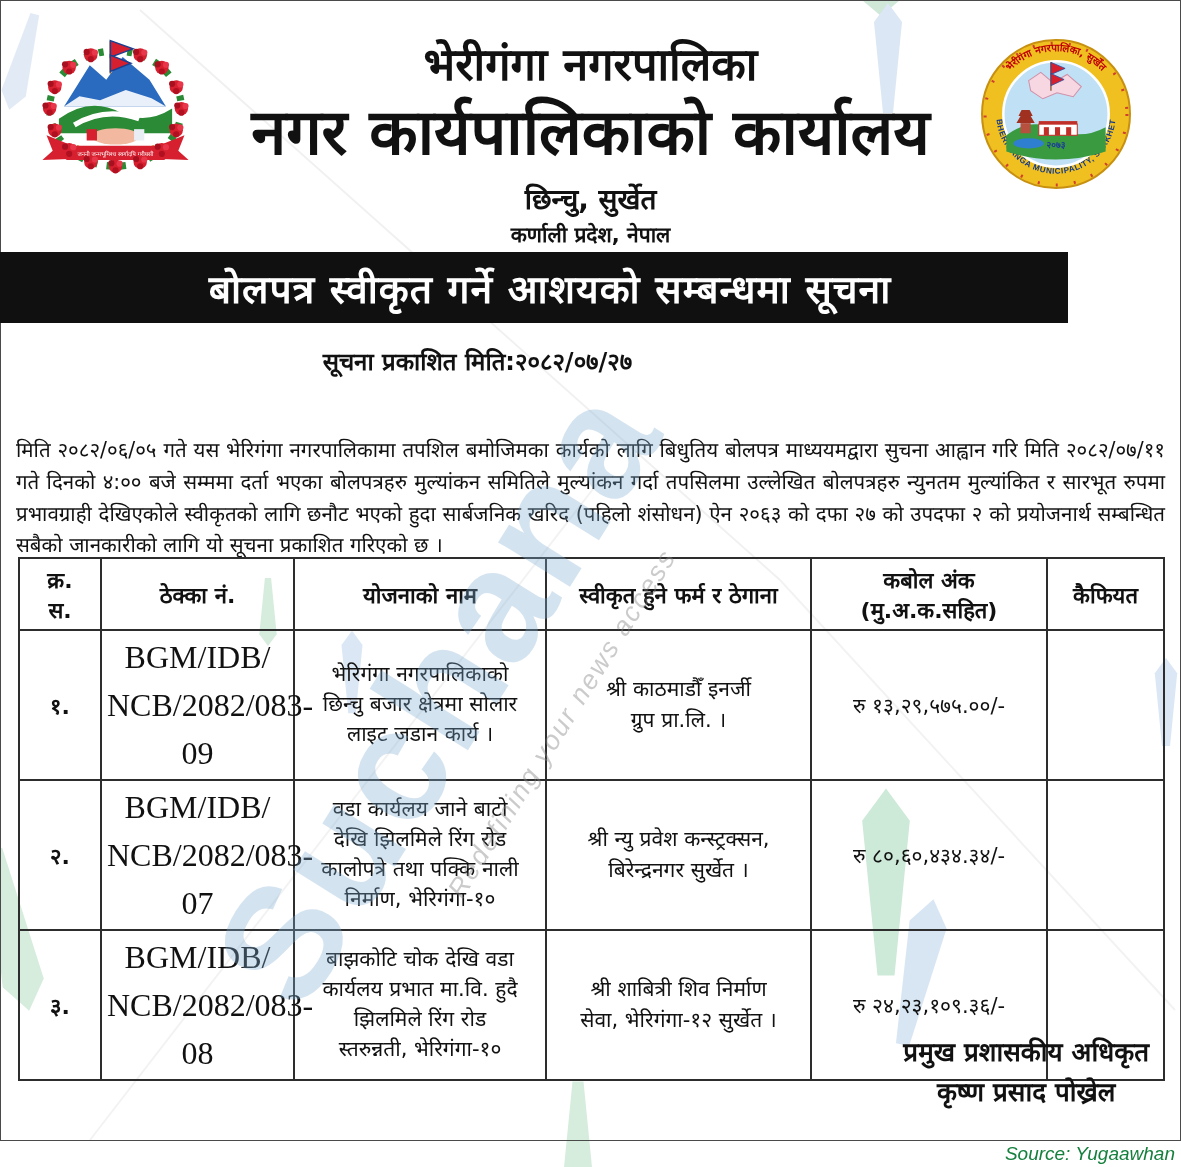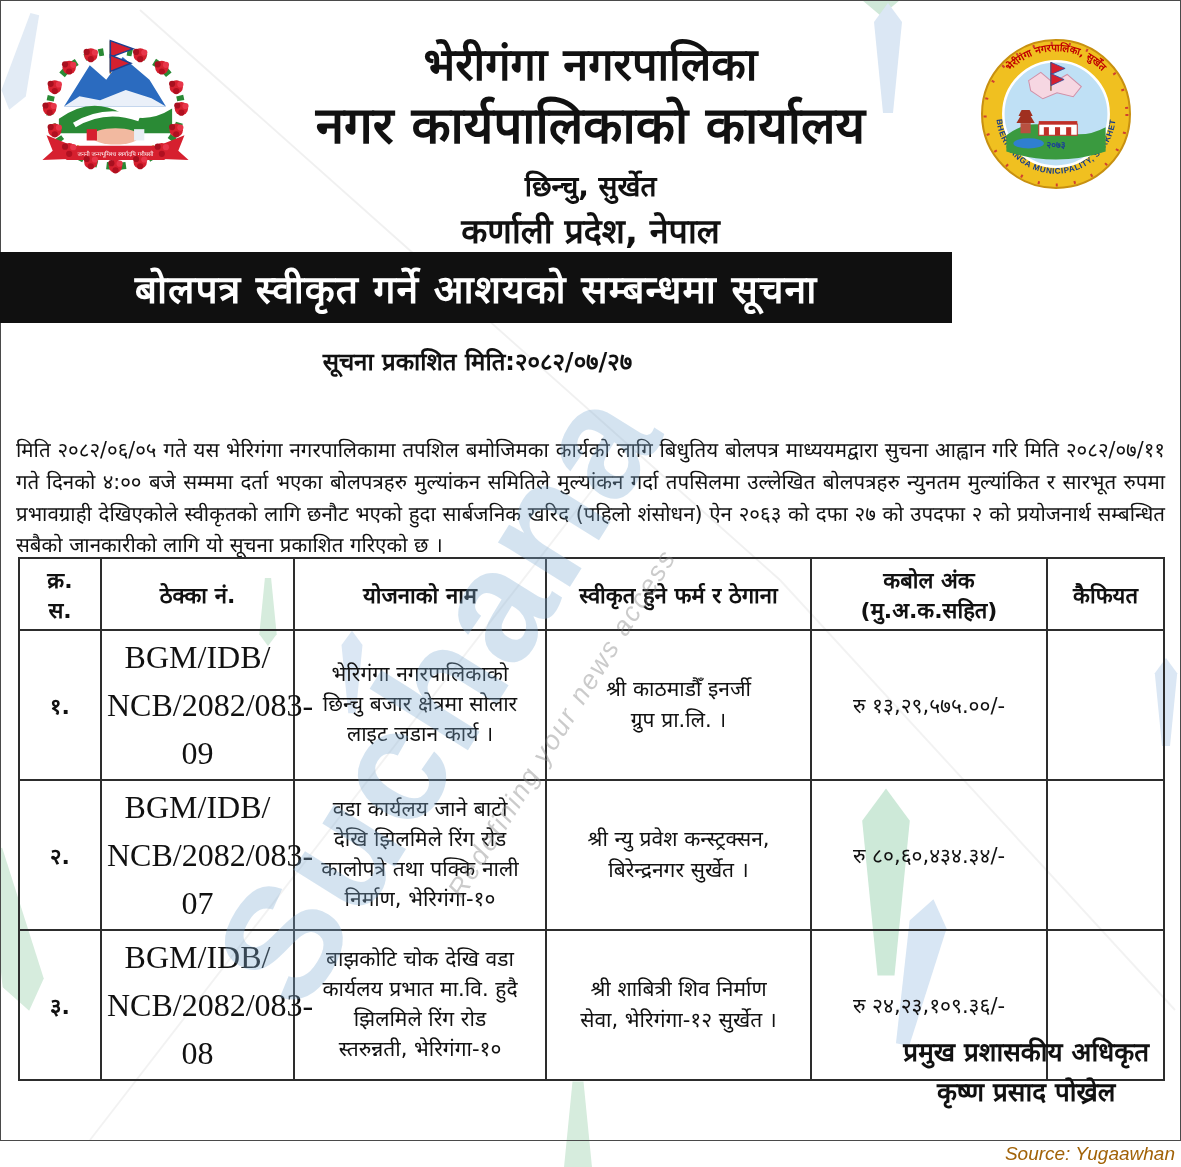--- a/index.html
+++ b/index.html
@@ -12,28 +12,29 @@
     position:absolute; left:0; top:0; width:1181px; height:1141px;
     border:1px solid #4a4a4a; box-sizing:border-box; pointer-events:none;
   }
   
   .wm-under { position:absolute; left:0; top:0; width:1181px; height:1167px; z-index:0; pointer-events:none; }
   
   .emblem-left { position:absolute; left:28px; top:36px; width:175px; height:140px; z-index:1; }
   .seal-right  { position:absolute; left:980px; top:38px; width:152px; height:152px; z-index:1; }
   .head-titles { position:absolute; left:190px; right:190px; top:40px; text-align:center; z-index:1; }
   .muni-name   { font-size:45px; font-weight:bold; line-height:1.1; }
-  .office-name { font-size:51px; font-weight:bold; line-height:1.1; margin-top:8px; }
+  .office-name { font-size:63px; font-weight:bold; line-height:1.1; margin-top:8px; }
   .addr1 { font-size:28px; font-weight:bold; margin-top:12px; }
-  .addr2 { font-size:34px; font-weight:bold; margin-top:3px; }
+  .addr2 { font-size:21px; font-weight:bold; margin-top:3px; }
   
   .banner {
-    position:absolute; left:0; top:252px; width:952px; height:71px;
+    position:absolute; left:0; top:252px; width:1036px; height:71px;
     background:#101010; color:#fff; display:flex; align-items:center; justify-content:center;
     z-index:1;
+    padding-left:32px;
   }
   .banner-text { font-size:39px; font-weight:bold; letter-spacing:1px; }
   
   .pubdate {
     position:absolute; left:0; top:344px; width:955px; text-align:center;
     font-size:24px; font-weight:bold; z-index:1;
   }
   .body-par {
     position:absolute; left:16px; right:16px; top:399px;
     font-size:20.5px; line-height:1.55; text-align:justify; z-index:1;margin-top:36px;
@@ -53,21 +54,21 @@
   td.project { font-size:21px; line-height:1.42; }
   td.firm { font-size:21px; line-height:1.5; }
   td.amount { font-size:21px; }
   tr.r1 { height:116px; } tr.r2 { height:136px; } tr.r3 { height:137px; }
   
   .signature { position:absolute; right:32px; top:1032px; text-align:right; z-index:1; }
   .signature .inner { display:inline-block; text-align:center; font-weight:bold; font-size:26px; line-height:1.55; }
   
   .source {
     position:absolute; right:6px; top:1143px; z-index:1;
-    font-family:"Liberation Sans", sans-serif; font-style:italic; font-size:19px; color:#a16207;
+    font-family:"Liberation Sans", sans-serif; font-style:italic; font-size:19px; color:#15803d;
   }
   
   .wm-word {
     position:absolute; left:255px; top:895px; z-index:3; pointer-events:none;
     transform:rotate(-58deg); transform-origin:0 50%;
     font-family:"Liberation Sans", sans-serif; font-weight:bold; font-size:160px;
     letter-spacing:3px; color:rgba(128,172,212,0.34); white-space:nowrap;
   }
   .wm-tagline {
     position:absolute; left:455px; top:880px; z-index:3; pointer-events:none;

